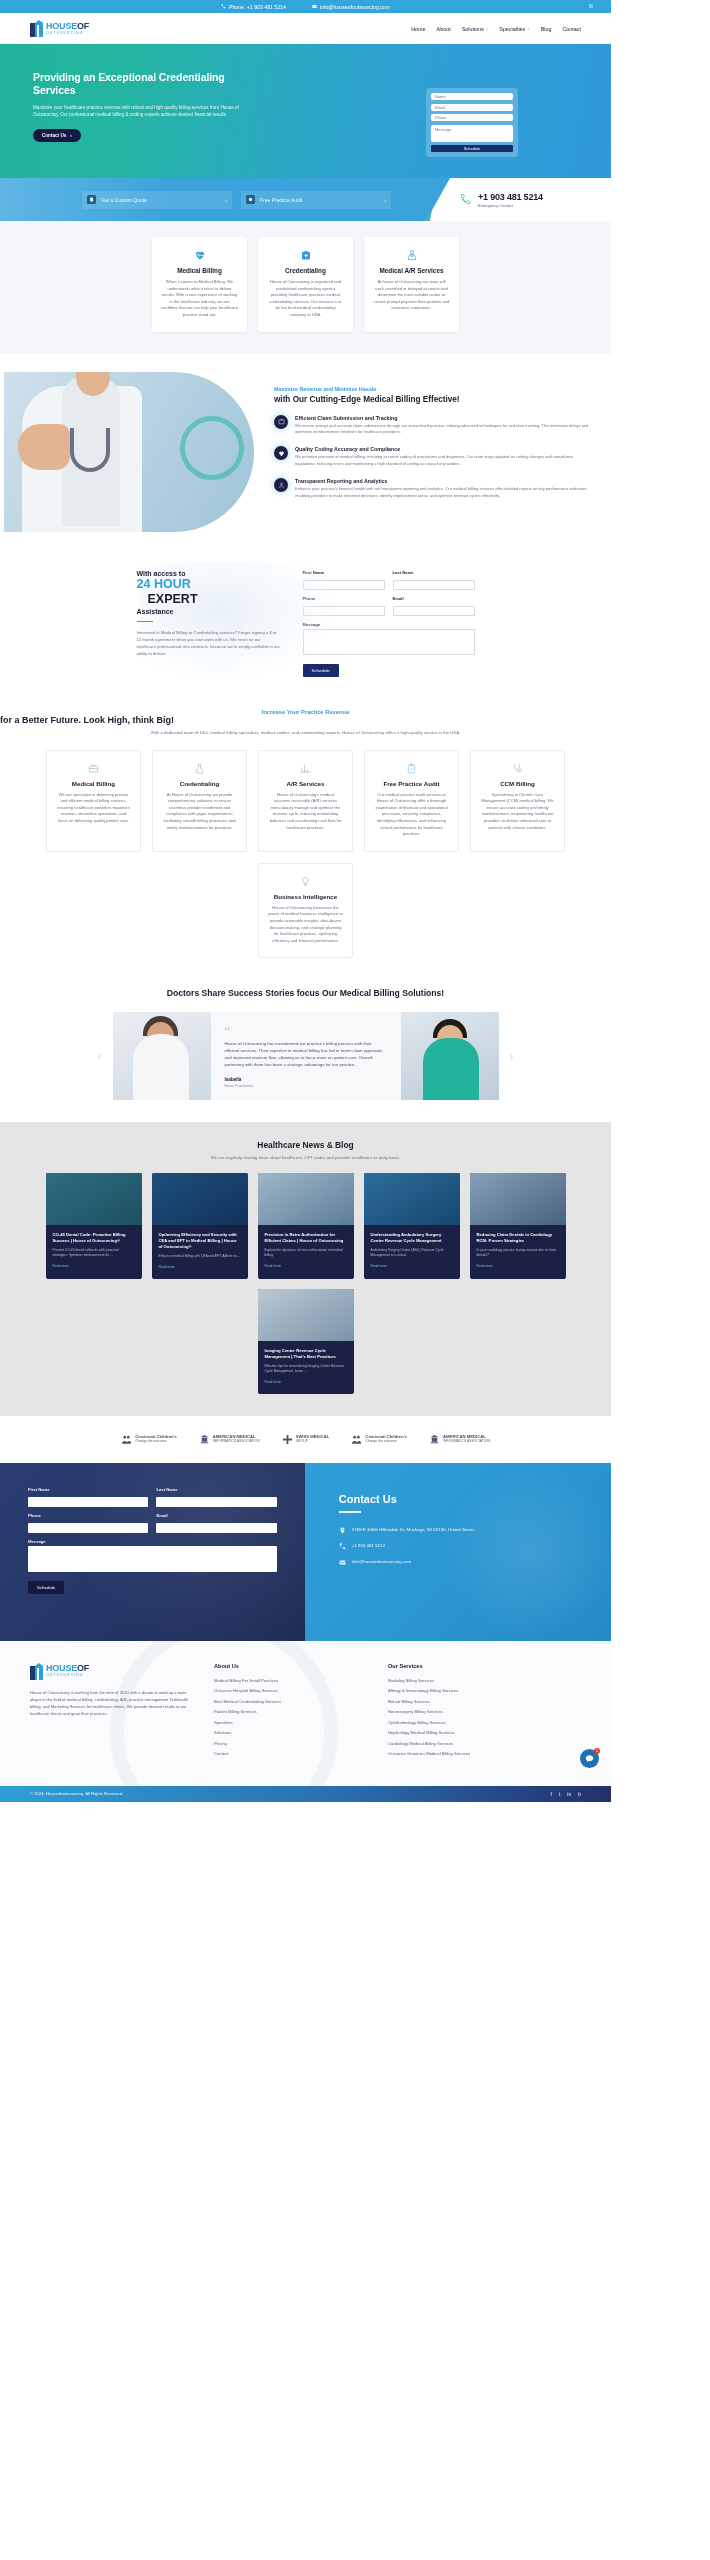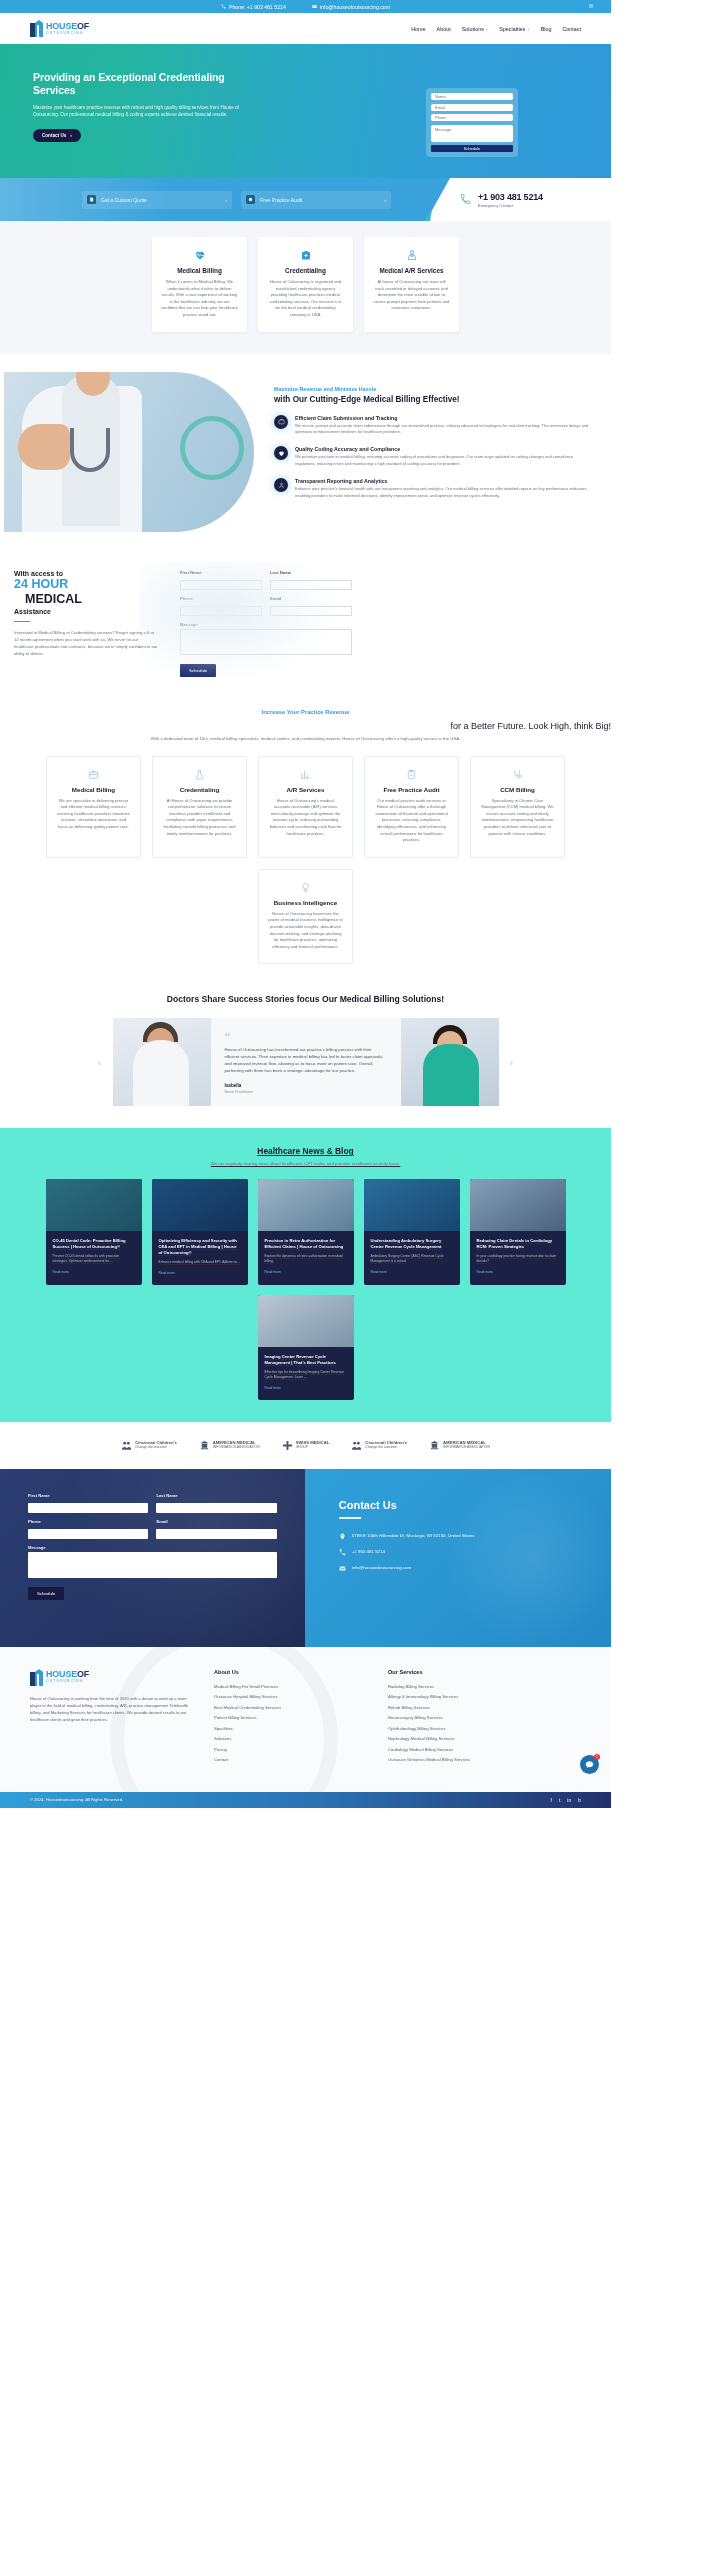--- a/index.html
+++ b/index.html
@@ -125,21 +125,21 @@
   .feat .fico {
     width:14px; height:14px; border-radius:50%; background:#1b2145; flex:none;
     display:flex; align-items:center; justify-content:center; color:#fff;
     box-shadow:0 0 7px rgba(60,160,220,.5);
   }
   .feat .fico svg { width:7px; height:7px; }
   .feat h4 { font-size:5.3px; font-weight:bold; color:#1a1a2e; }
   .feat p { font-size:4px; line-height:6.4px; color:#70747f; margin-top:2px; }
 
   
-  .expert { background:#fff; padding:18px 14px 26px; display:flex; justify-content:flex-start; gap:22px;
+  .expert { background:#fff; padding:18px 14px 26px; display:flex; justify-content:center; gap:22px;
      position:relative; overflow:hidden; }
   .expert:before{content:"";position:absolute;left:140px;top:10px;width:200px;height:120px;
      background:radial-gradient(ellipse at 40% 40%,#e8f1f8 0%,rgba(255,255,255,0) 70%);}
   .expert-left { width:144px; position:relative; }
   .expert-left .e1 { font-size:7px; font-weight:bold; color:#1a1a2e; }
   .expert-left .e2 { font-size:12.5px; font-weight:bold; color:#2f9fd8; line-height:15px; }
   .expert-left .e3 { font-size:12.5px; font-weight:bold; color:#1a1a2e; line-height:15px; padding-left:11px; }
   .expert-left .e4 { font-size:7px; font-weight:bold; color:#1a1a2e; margin-top:1px; }
   .expert-left .rule { width:16px; height:1.6px; background:#2f9fd8; margin:6px 0 7px; }
   .expert-left p { font-size:4.2px; line-height:7px; color:#6d7180; }
@@ -151,21 +151,21 @@
     width:100%; height:10px; border:1px solid #d6dbe2; border-radius:1px;
     background:#fff; font-family:inherit; font-size:4.2px; padding:0 3px; outline:none;
   }
   .fg textarea { height:26px; resize:none; padding-top:2px; }
   .btn-submit { background:#1b2a6b; color:#fff; border:none; font-size:4.4px;
     padding:4px 9px; border-radius:1px; cursor:pointer; font-family:inherit; }
 
   
   .rev { background:#fff; padding:6px 0 22px; }
   .rev-kicker { text-align:center; color:#2f9fd8; font-size:5.8px; font-weight:bold; }
-  .rev-title { text-align:right; font-size:9px; font-weight:normal; color:#1a1a2e; margin-top:6px; }
+  .rev-title { text-align:left; font-size:9px; font-weight:bold; color:#1a1a2e; margin-top:0; }
   .rev-sub { text-align:center; font-size:4.3px; color:#6d7180; line-height:6.6px; margin:5px auto 0; width:340px; }
   .rev-grid { display:flex; flex-wrap:wrap; gap:11px; justify-content:center; margin-top:13px; }
   .rev-card { width:95px; background:#fff; border:1px solid #e8ebef; border-radius:2px;
      padding:11px 9px 13px; text-align:center; }
   .rev-card .ico { height:13px; display:flex; align-items:center; justify-content:center; color:#8fb8d4; }
   .rev-card .ico svg { width:11px; height:11px; }
   .rev-card h3 { font-size:6.2px; font-weight:bold; margin:5px 0 5px; color:#1a1a2e; }
   .rev-card p { font-size:4.1px; line-height:6.6px; color:#6d7180; }
 
   
@@ -181,21 +181,21 @@
   .t-img.right .p { position:absolute; left:22px; top:26px; width:56px; height:68px; background:#23b39a; border-radius:24px 24px 0 0; }
   .t-img.right .h { position:absolute; left:36px; top:13px; width:26px; height:28px; background:#e2b48f; border-radius:50%; }
   .t-img.right .hr { position:absolute; left:32px; top:7px; width:34px; height:19px; background:#221a14; border-radius:17px 17px 0 0; }
   .t-card { width:190px; background:#f7f8fa; padding:14px 14px 12px; }
   .t-quote { font-size:13px; color:#b6bec9; line-height:10px; font-family:"Liberation Serif",serif; }
   .t-card p { font-size:4.3px; line-height:7px; color:#4b505c; margin-top:4px; }
   .t-name { font-size:4.6px; font-weight:bold; color:#1a1a2e; margin-top:9px; }
   .t-role { font-size:3.6px; color:#8b909c; margin-top:1.5px; }
 
   
-  .blog { background:#5eead4; padding:18px 0 22px;text-decoration:underline; }
+  .blog { background:#e5e5e5; padding:18px 0 22px; }
   .blog h2 { text-align:center; font-size:8.4px; font-weight:bold; color:#1a1a2e; }
   .blog .sub { text-align:center; font-size:4.3px; color:#6d7180; margin-top:5px; }
   .blog-grid { display:flex; flex-wrap:wrap; gap:10px; justify-content:center; margin-top:13px; }
   .bcard { width:96px; background:#1b2145; border-radius:2px; overflow:hidden; }
   .bcard .bimg { height:52px; position:relative; overflow:hidden; }
   .bcard .bbody { padding:7px 7px 9px; }
   .bcard h4 { font-size:4.2px; font-weight:bold; color:#fff; line-height:6px; }
   .bcard p { font-size:3.3px; color:#b4bad0; line-height:5px; margin-top:4px; }
   .bcard .more { font-size:3.3px; color:#7fb8e0; margin-top:5px; display:inline-block; }
 
@@ -435,21 +435,21 @@
         <p>Enhance your practice's financial health with our transparent reporting and analytics. Our medical billing services offer detailed reports on key performance indicators, enabling providers to make informed decisions, identify improvement areas, and optimize revenue cycles effectively.</p>
           </div>
       </div>
     </div>
   </div>
 
   <div class="expert">
     <div class="expert-left">
       <div class="e1">With access to</div>
       <div class="e2">24 HOUR</div>
-      <div class="e3">MEDICAL</div>
+      <div class="e3">EXPERT</div>
       <div class="e4">Assistance</div>
       <div class="rule"></div>
       <p>Interested in Medical Billing or Credentialing services? Forget signing a 6 or 12 month agreement when you start work with us. We never tie our healthcare professionals into contracts, because we're simply confident in our ability to deliver.</p>
     </div>
     <div class="expert-right">
       <div class="frow">
         <div class="fg"><label>First Name</label><input style=""></div>
         <div class="fg"><label>Last Name</label><input style=""></div>
       </div>
       <div class="frow">

